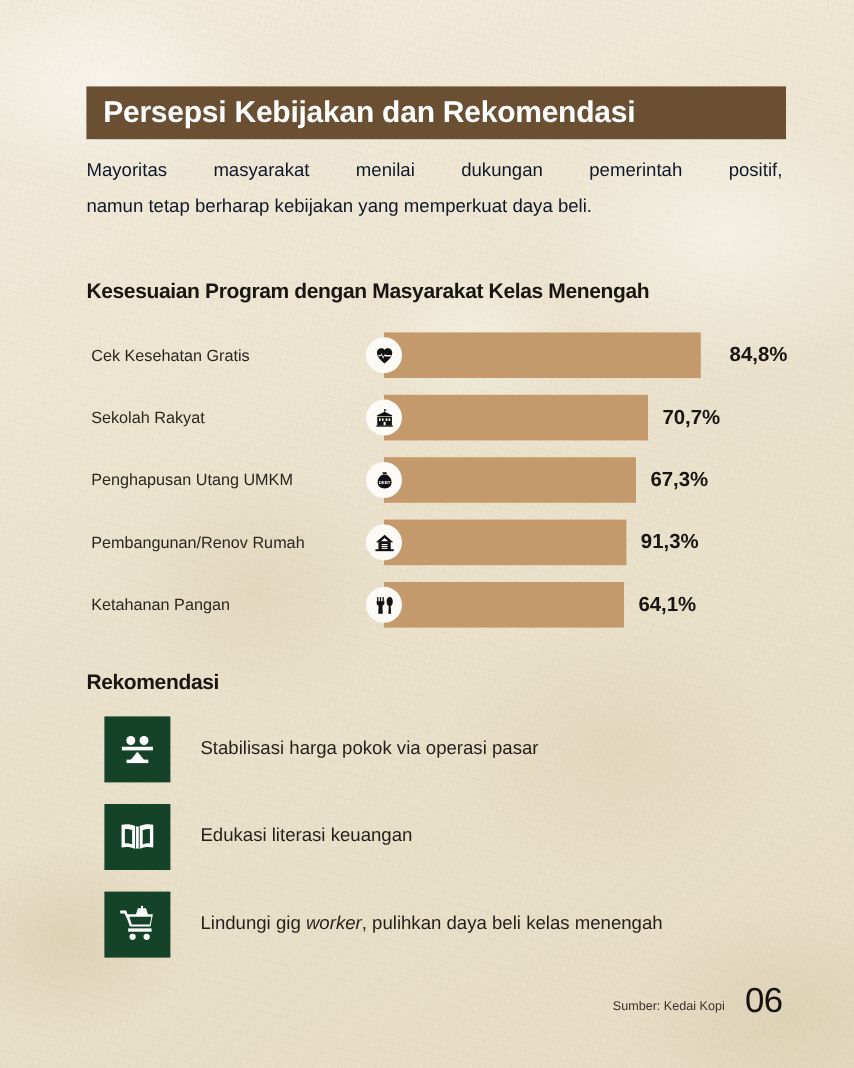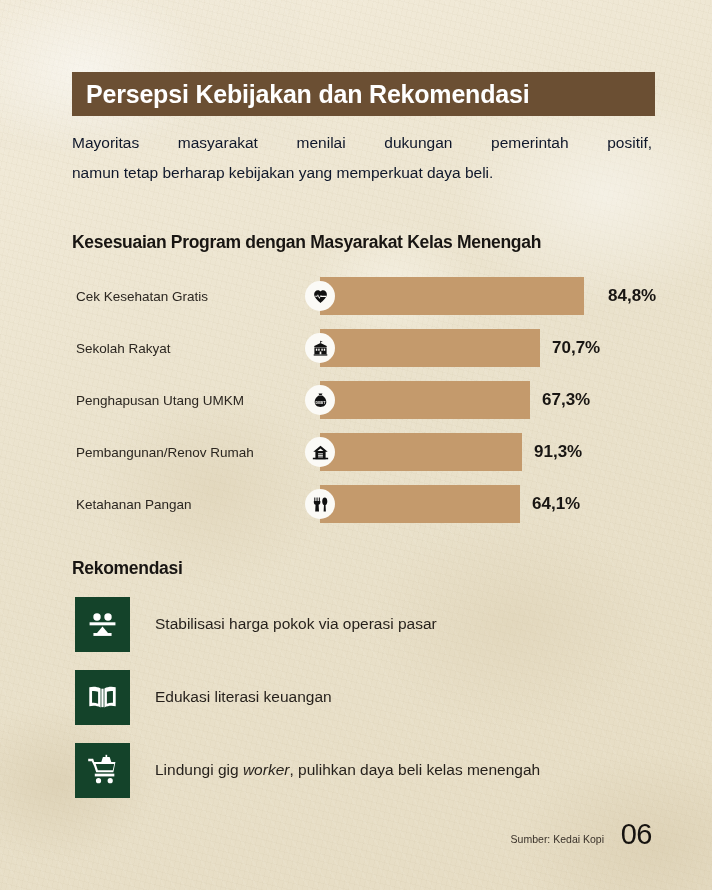--- a/index.html
+++ b/index.html
@@ -127,21 +127,21 @@
     top: 50%;
     transform: translateY(-50%);
     font-size: 17px;
     font-weight: bold;
     color: #181512;
     white-space: nowrap;
   }
 
   
   #recs { position: absolute; left: 0; top: 597px; width: 712px; }
-  .rec-row { position: relative; height: 73px; }
+  .rec-row { position: relative; height: 73px; margin-left: 12px; }
   .rec-icon {
     position: absolute;
     left: 75px; top: 0;
     width: 55px; height: 55px;
     background: #14432A;
     display: flex; align-items: center; justify-content: center;
   }
   .rec-icon svg { display: block; }
   .rec-text {
     position: absolute;

